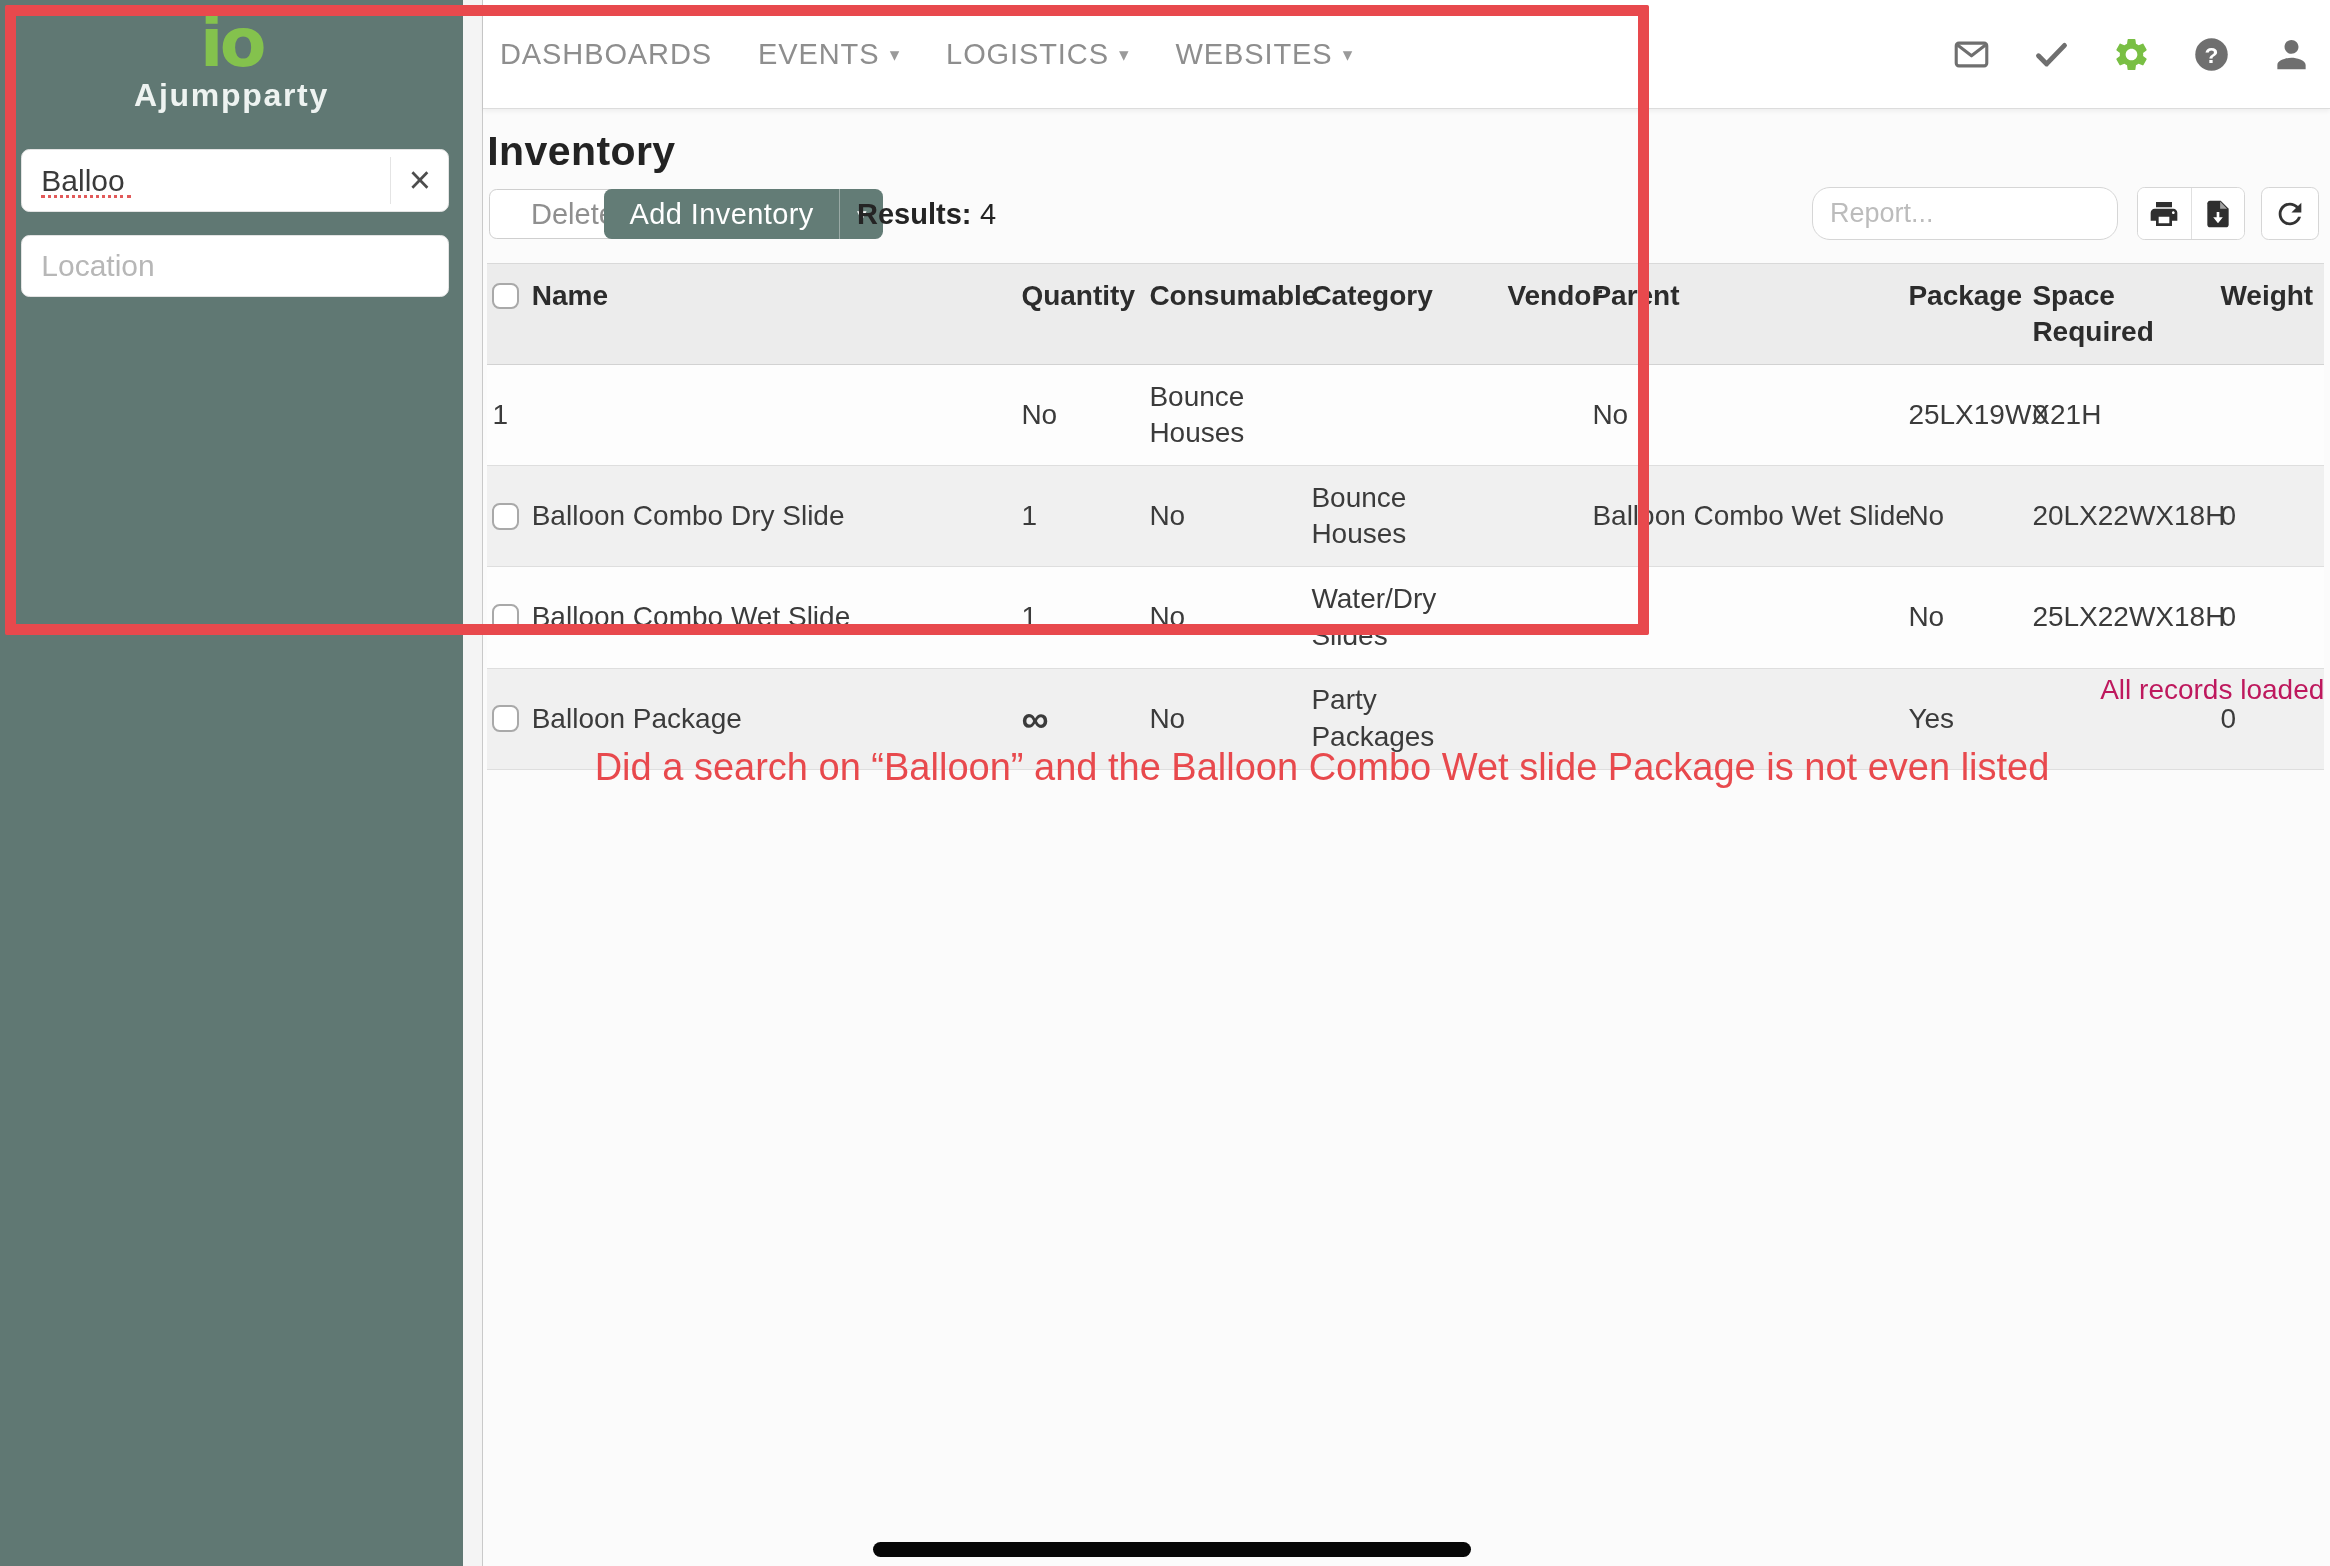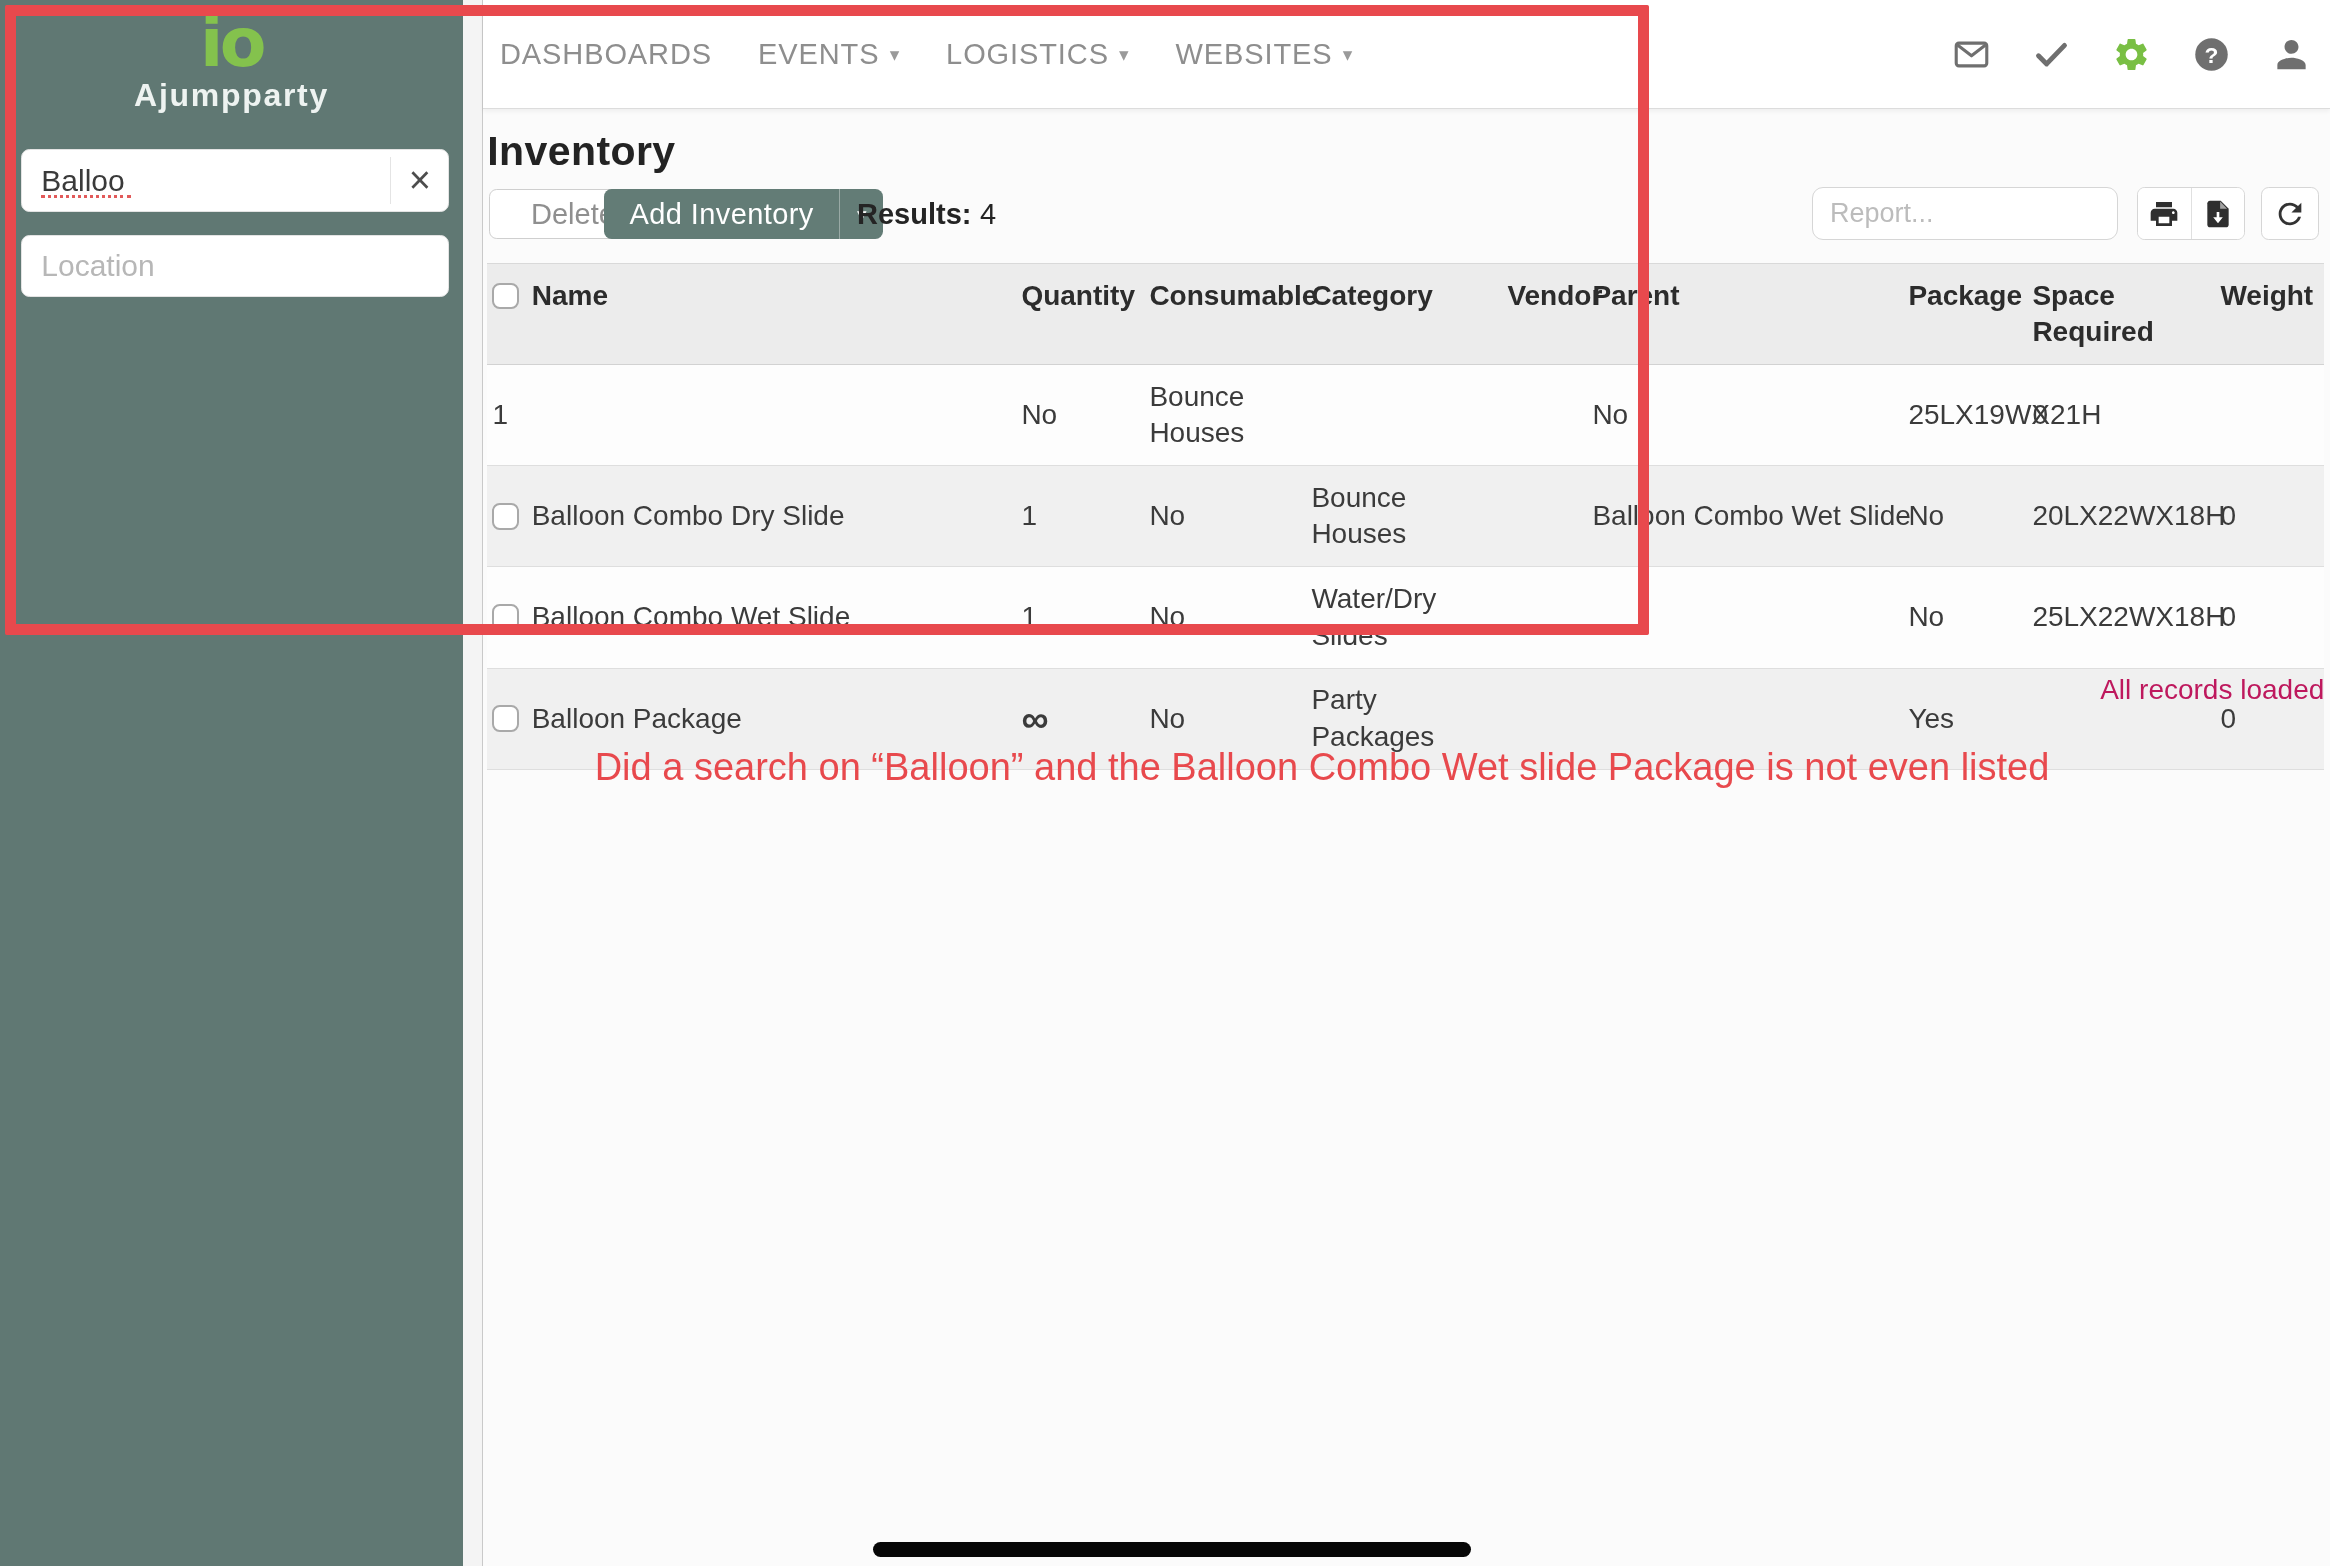--- a/index.html
+++ b/index.html
@@ -101,21 +101,21 @@
     width: 44px; display: flex; align-items: center; justify-content: center;
     border-left: 0.9px solid rgba(255,255,255,0.35);
     color: #fff; font-size: 19px;
   }
   .results { position: absolute; left: 374px; top: 0; height: 50px; display: flex; align-items: center; font-size: 29px; color: #242424; }
   .results b { font-weight: 700; }
   .results span { font-weight: 400; margin-left: 8.5px; }
 
   .report-input {
     position: absolute; left: 1329px; top: -1.7px; width: 306px; height: 53px;
-    background: #fff; border: 0.9px solid #d6d6d6; border-radius: 11px;
+    background: #fff; border: 0.9px solid #d6d6d6; border-radius: 18px;
     font-family: "Liberation Sans", sans-serif;
     font-size: 27px; color: #3a3a3a; padding: 16px 17px; outline: none;
   }
   .report-input::placeholder { color: #bcbcbc; }
   .tool-group {
     position: absolute; left: 1654px; top: -1.7px; width: 108px; height: 53px;
     background: #fff; border: 0.9px solid #d6d6d6; border-radius: 7.7px;
     display: flex; align-items: stretch; overflow: hidden;
   }
   .tool-group .tool-btn { flex: 1; display: flex; align-items: center; justify-content: center; cursor: pointer; background: #fff; border: none; }

